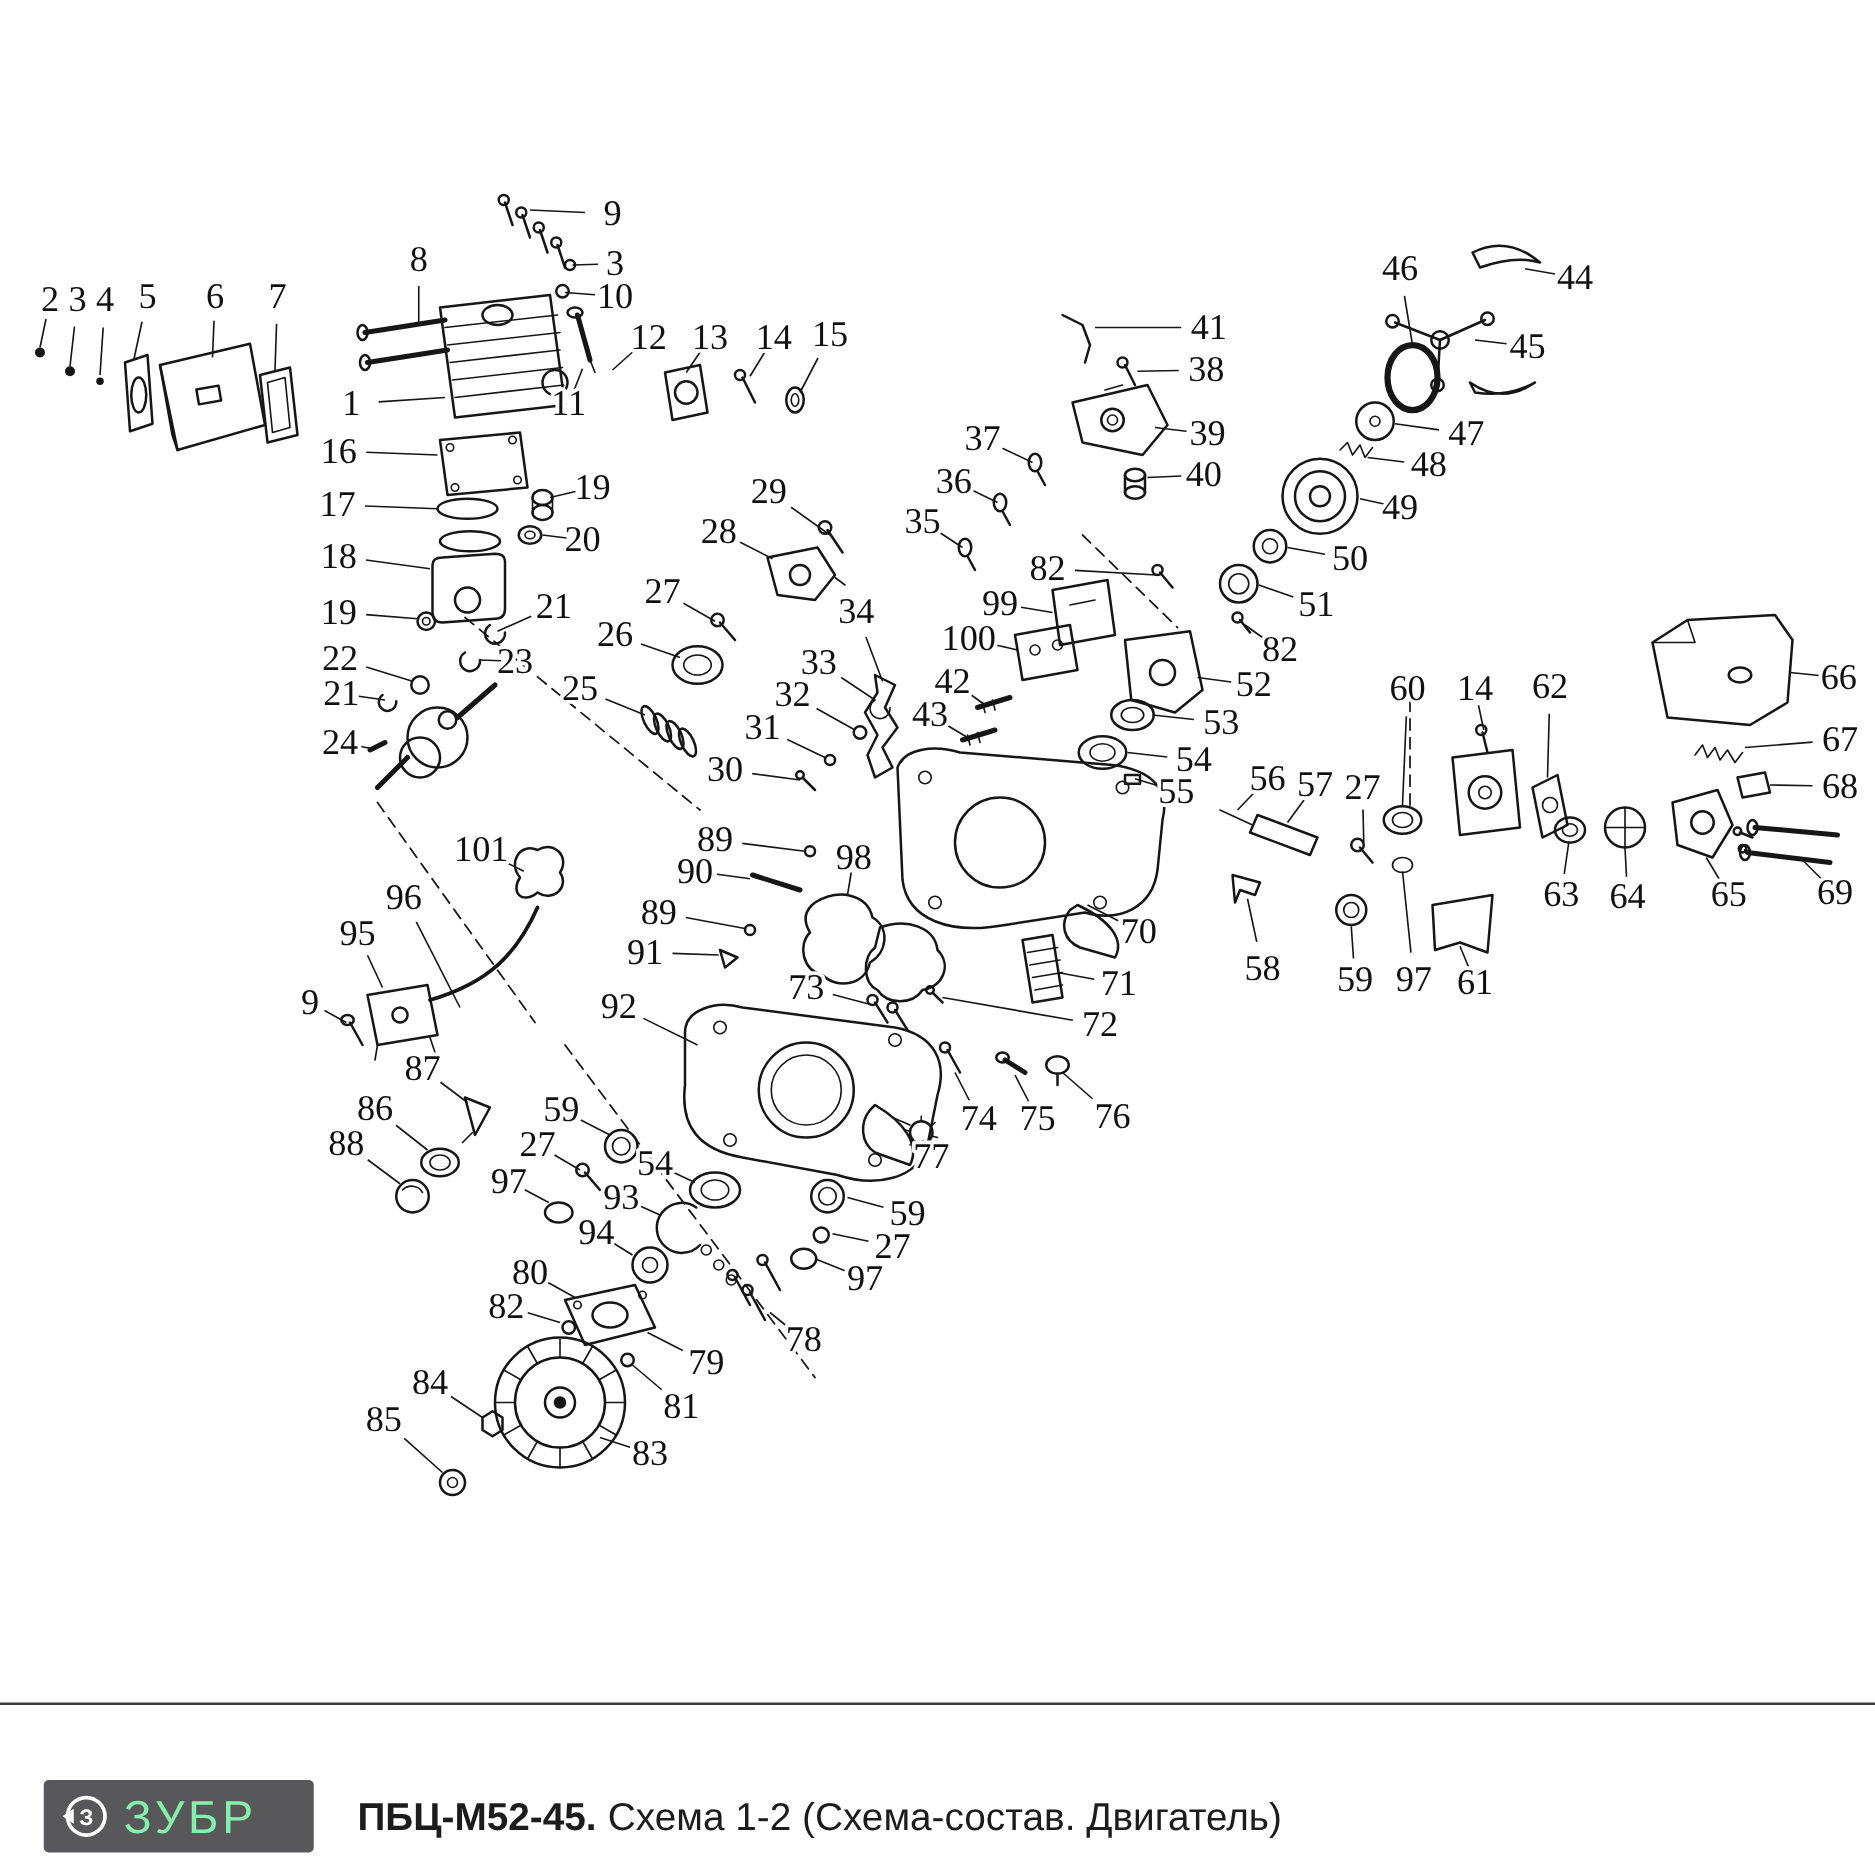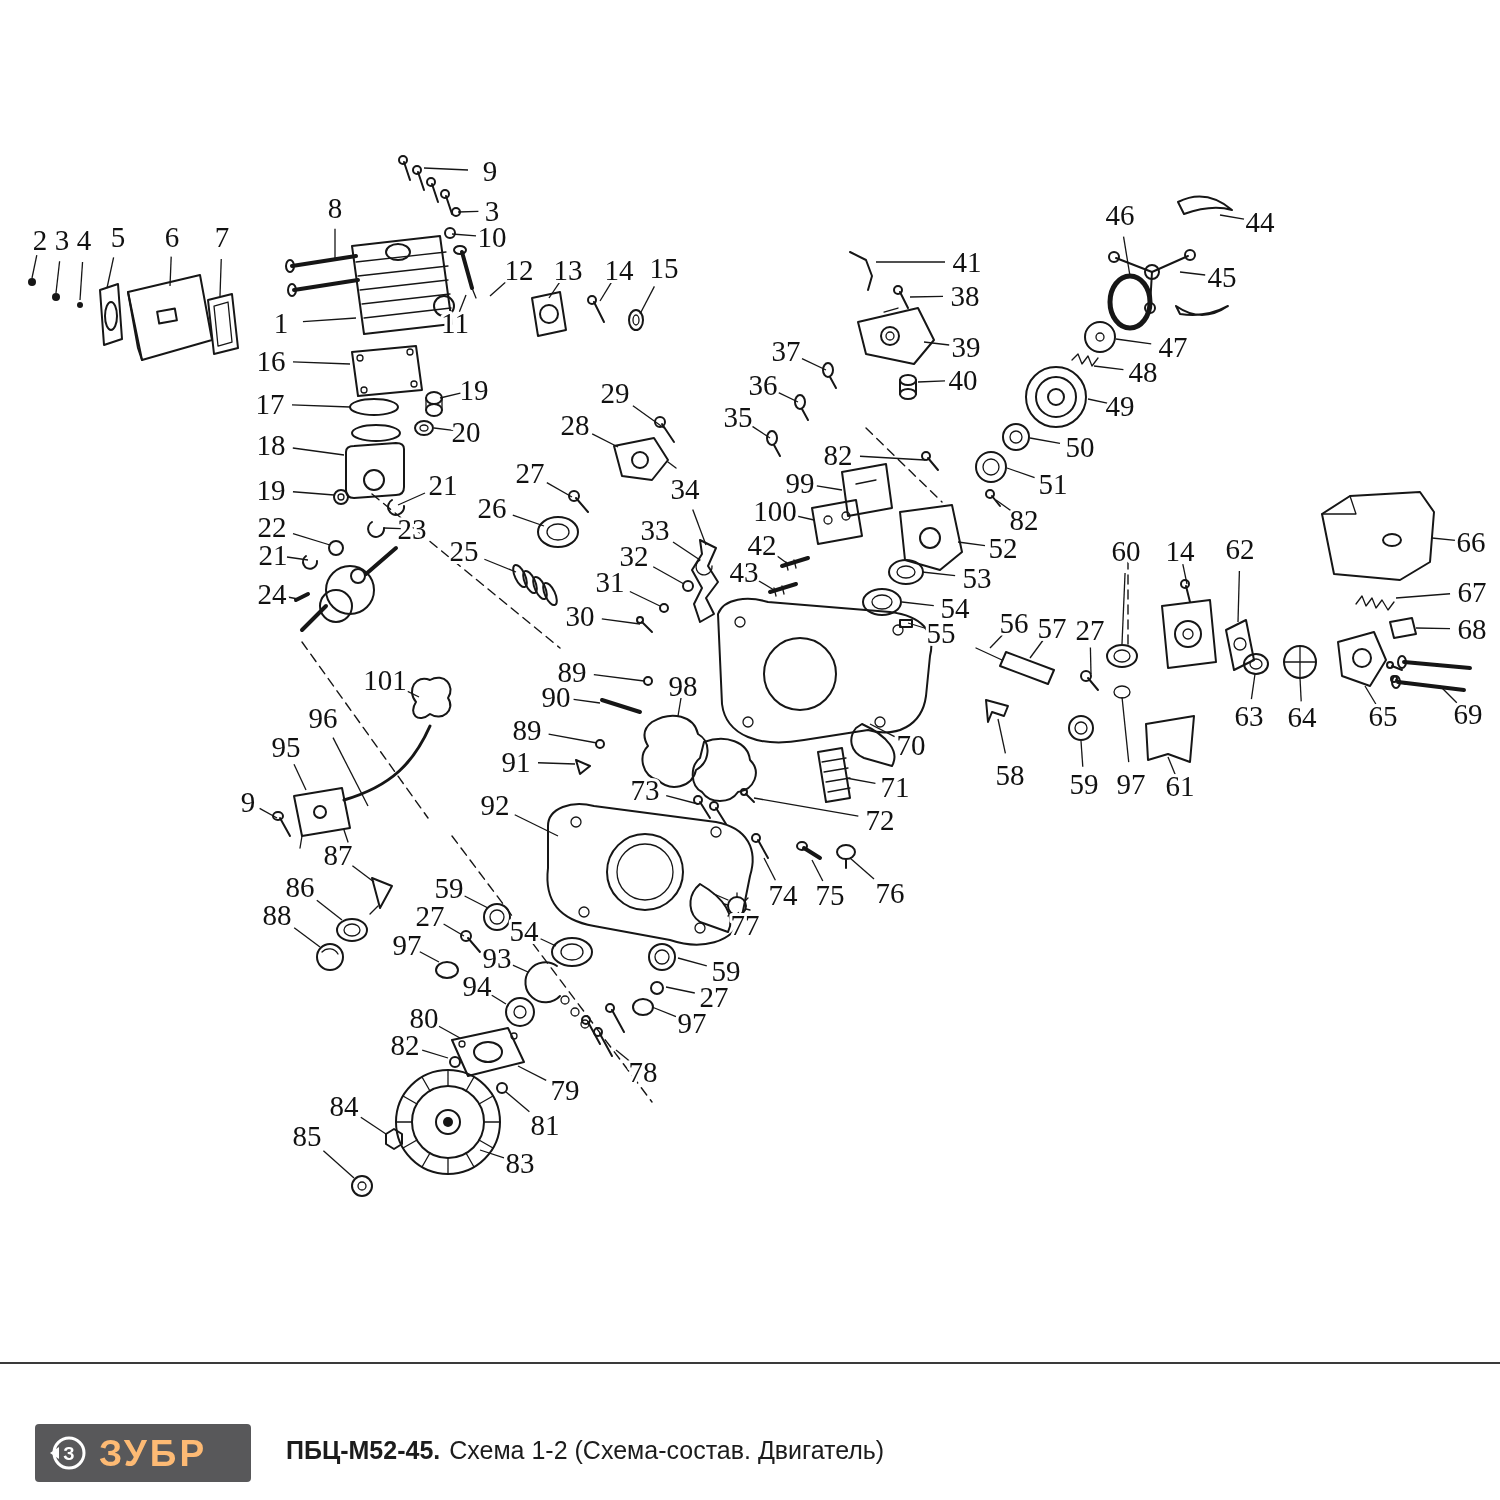--- a/index.html
+++ b/index.html
@@ -14,23 +14,23 @@
   .art .dashed{stroke-dasharray:9 6;stroke-width:1.4;}
   .part-num{font:29px "Liberation Serif",serif;fill:#111;text-anchor:middle;
             dominant-baseline:central;paint-order:stroke;stroke:#ffffff;stroke-width:6px;
             stroke-linejoin:round;}
   .leader{stroke:#161616;stroke-width:1.3;}
   
   .divider{position:absolute;left:0;top:1362px;width:1500px;height:2px;background:#3a3a3a;}
   .brand-box{position:absolute;left:35px;top:1424px;width:216px;height:58px;background:#58585a;
              border-radius:4px;display:flex;align-items:center;gap:10px;padding:0 12px;
              box-sizing:border-box;}
-  .brand-text{color:#fdba74;font-weight:bold;font-size:37px;letter-spacing:3px;line-height:1;
+  .brand-text{color:#86efac;font-weight:normal;font-size:37px;letter-spacing:3px;line-height:1;
               font-family:"Liberation Sans",sans-serif;}
-  .doc-title{position:absolute;left:286px;top:1436px;font-size:25px;color:#1c1c1c;white-space:nowrap;}
+  .doc-title{position:absolute;left:286px;top:1436px;font-size:31px;color:#1c1c1c;white-space:nowrap;}
   .model{font-weight:bold;}
   .subtitle{margin-left:9px;font-weight:normal;}
 </style>
 </head>
 <body>
 
 <div class="page">
 
   <svg class="diagram" width="1500" height="1360" viewBox="0 0 1500 1360">
 

